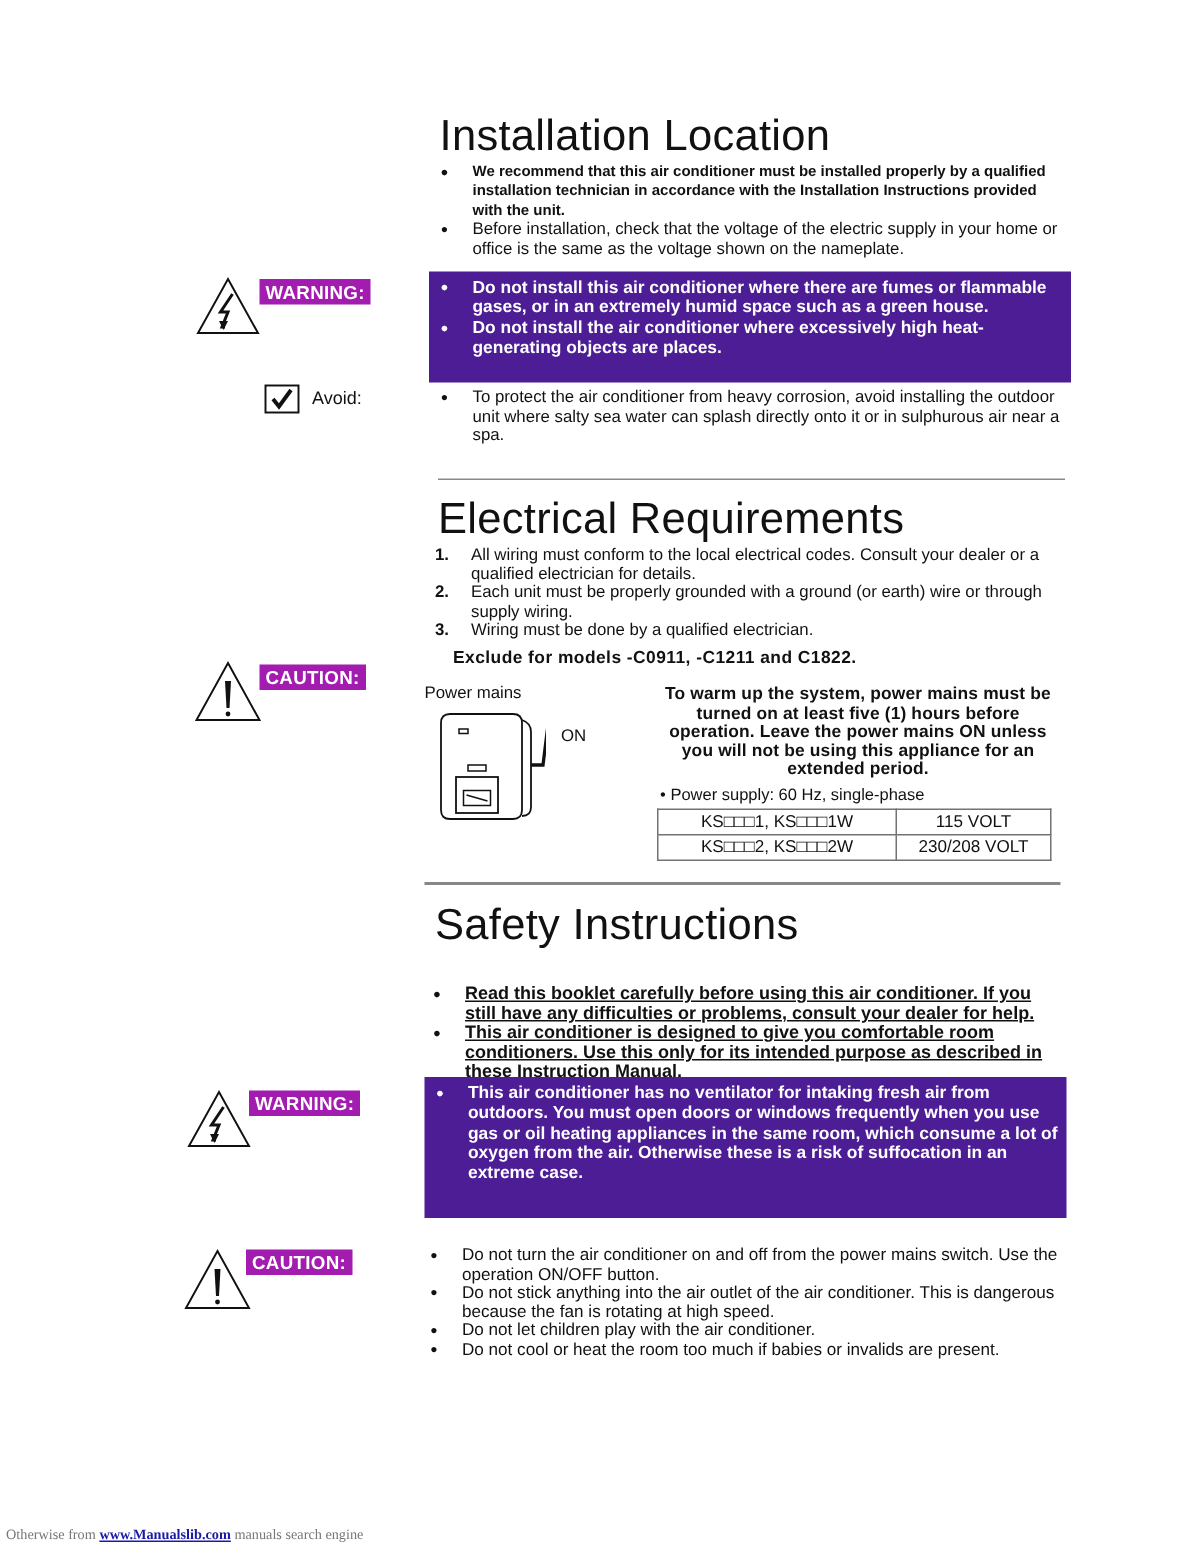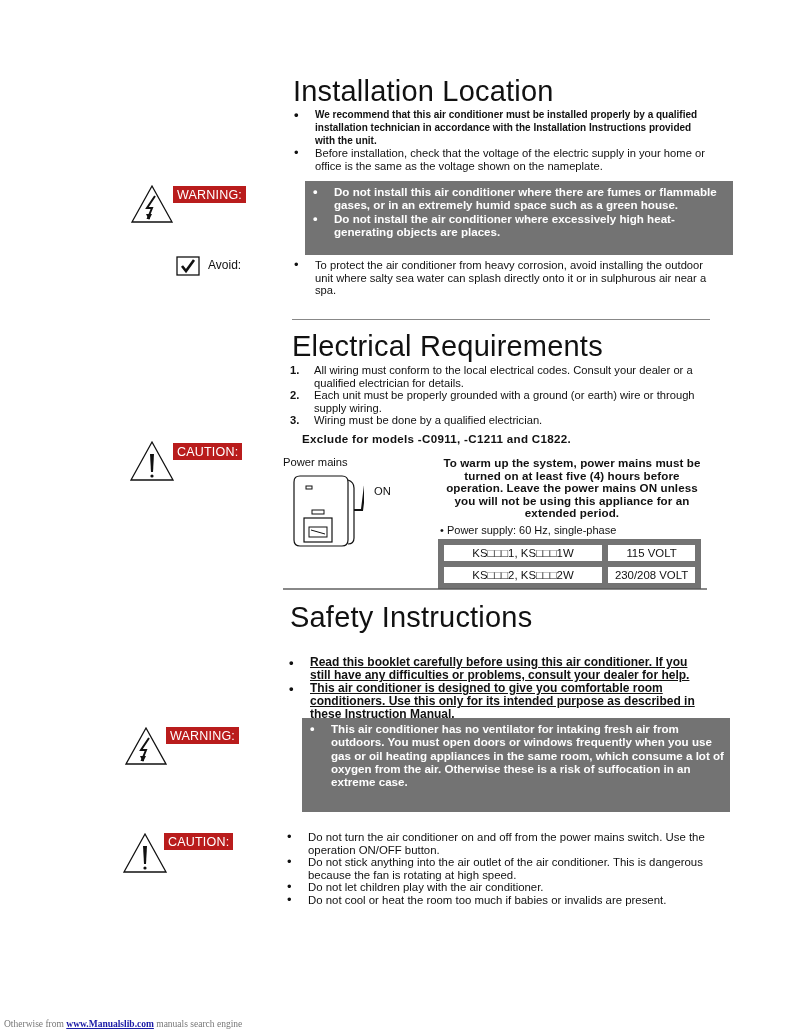--- a/index.html
+++ b/index.html
@@ -10,28 +10,28 @@
              letter-spacing: 0.2px; color: #111; line-height: 30px; }
   .sep { position: absolute; height: 1px; background: #555; opacity: 0.7; }
   ul.bl { list-style: none; margin: 0; padding: 0; position: absolute; }
   ul.bl li { position: relative; padding-left: 23px; }
   ul.bl li::before { content: "\2022"; position: absolute; left: 2px; top: 0; font-size: 13px; }
   ol.nl { list-style: none; margin: 0; padding: 0; position: absolute; }
   ol.nl li { position: relative; padding-left: 24px; }
   .num { position: absolute; left: 0; font-weight: bold; }
   .t12 { font-size: 11.4px; line-height: 12.8px; }
   .bold { font-weight: bold; }
-  .blackbox { position: absolute; background: #737373; color: #fff; margin-left: 19px; }
+  .blackbox { position: absolute; background: #4c1d95; color: #fff; }
   .blackbox ul.bl { position: static; padding: 4px 6px 2px 6px; }
   .blackbox li { font-weight: bold; font-size: 11.6px; line-height: 13.3px; }
-  .badge { position: absolute; background: #b91c1c; color: #fff; font-weight: normal;
+  .badge { position: absolute; background: #a21caf; color: #fff; font-weight: bold;
            font-size: 12.5px; padding: 2px 4px 1px 4px; letter-spacing: 0.2px; }
   .icon { position: absolute; }
   table.volt { position: absolute; border-collapse: collapse; font-size: 11.4px; }
-  table.volt td { border: 6px solid #737373; padding: 1px 4px; height: 14px; line-height: 14px; text-align: center; }
+  table.volt td { border: 1px solid #737373; padding: 1px 4px; height: 14px; line-height: 14px; text-align: center; }
   .footer { position: absolute; left: 4px; top: 1019px; font-family: "Liberation Serif", serif;
             font-size: 9.5px; color: #777; }
   .footer a { color: #1a1aa6; font-weight: bold; text-decoration: underline; }
 </style>
 </head>
 <body>
 
 <h1 class="title" style="left:293px; top:76px;">Installation Location</h1>
 
 <ul class="bl t12" style="left:292px; top:108px; width:420px;">
@@ -88,21 +88,21 @@
   <path d="M56 8 Q62 10 62 16 L62 66 Q62 72 56 72" fill="none" stroke="#111" stroke-width="1.2"></path>
   <rect x="14" y="14" width="6" height="3" fill="none" stroke="#111" stroke-width="1"></rect>
   <rect x="20" y="38" width="12" height="4" fill="none" stroke="#111" stroke-width="1"></rect>
   <rect x="12" y="46" width="28" height="24" fill="none" stroke="#111" stroke-width="1.2"></rect>
   <rect x="17" y="55" width="18" height="10" fill="none" stroke="#111" stroke-width="1"></rect>
   <path d="M19 58 L33 62" stroke="#111" stroke-width="1"></path>
   <path d="M62 38 L70 38 L73 14" fill="none" stroke="#111" stroke-width="2.2"></path>
 </svg>
 <div class="abs" style="left:374px; top:485px; font-size:11.2px;">ON</div>
 
-<div class="abs" style="left:436px; top:457px; width:272px; font-size:11.6px; line-height:12.6px; font-weight:bold; letter-spacing:0.1px;">To warm up the system, power mains must be turned on at least five (4) hours before operation. Leave the power mains ON unless you will not be using this appliance for an extended period.</div>
+<div class="abs" style="left:436px; top:457px; width:272px; font-size:11.6px; line-height:12.6px; font-weight:bold; letter-spacing:0.1px;">To warm up the system, power mains must be turned on at least five (1) hours before operation. Leave the power mains ON unless you will not be using this appliance for an extended period.</div>
 
 <div class="abs" style="left:440px; top:524px; font-size:11px;">
   <span>• </span><span>Power supply: 60 Hz, single-phase</span>
 </div>
 
 <table class="volt" style="left:438px; top:539px; width:263px;">
   <tbody>
       <tr>
     <td style="width:150px;">KS□□□1, KS□□□1W</td>
     <td>115 VOLT</td>

